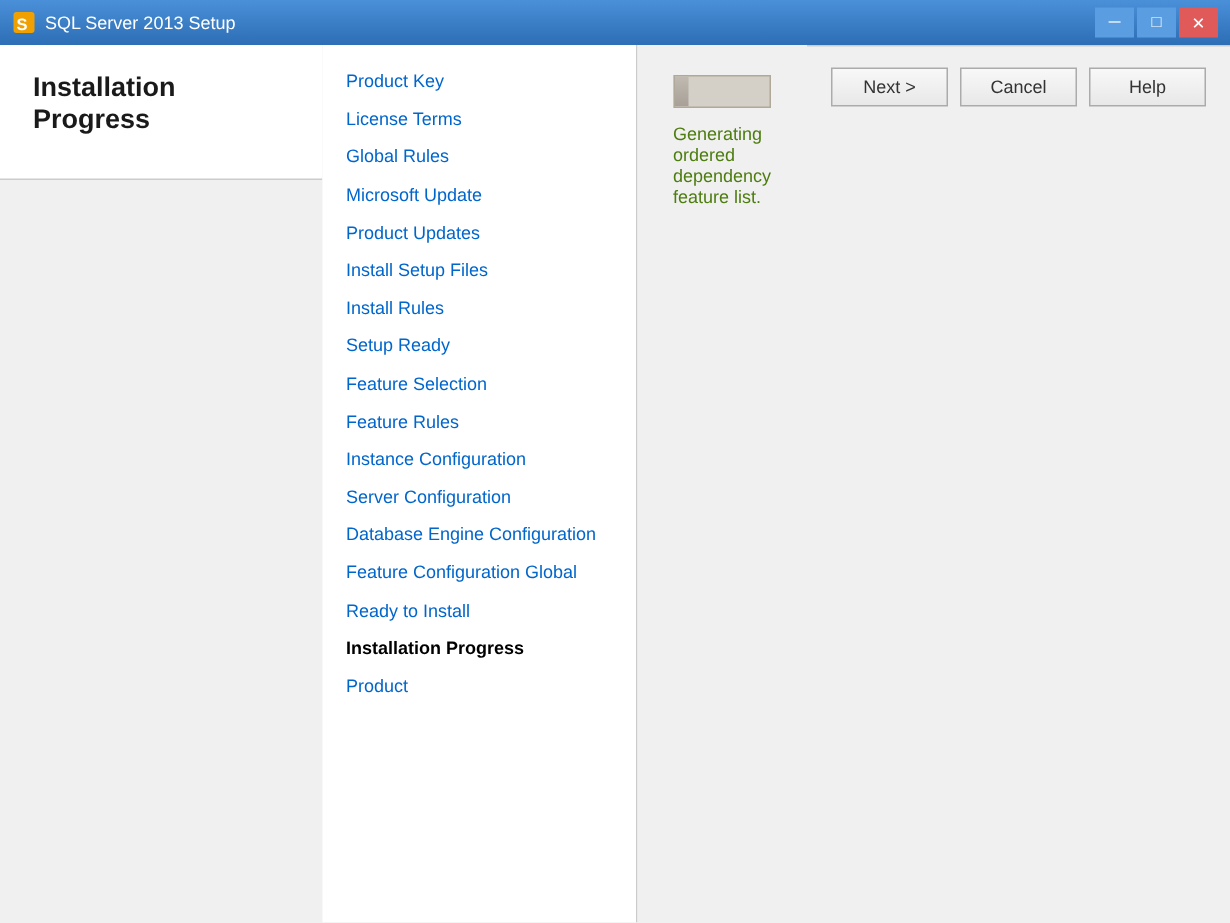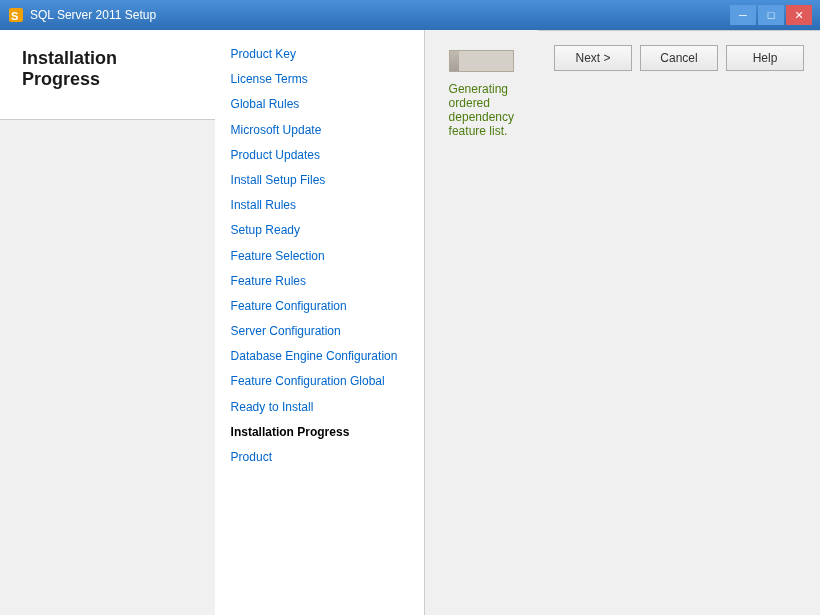--- a/index.html
+++ b/index.html
@@ -160,21 +160,21 @@
   </style>
 </head>
 <body>
 
 <div class="title-bar">
   <div class="title-bar-left">
     <svg class="title-bar-icon" viewBox="0 0 16 16">
       <rect x="1" y="1" width="14" height="14" rx="2" fill="#f0a000"></rect>
       <text x="3" y="13" font-size="11" fill="white" font-weight="bold">S</text>
     </svg>
-    <span class="title-bar-text">SQL Server 2011 Setup</span>
+    <span class="title-bar-text">SQL Server 2013 Setup</span>
   </div>
   <div class="title-bar-controls">
     <button class="title-btn title-btn-min">─</button>
     <button class="title-btn title-btn-max">□</button>
     <button class="title-btn title-btn-close">✕</button>
   </div>
 </div>
 
 <div class="main-container">
 
@@ -188,21 +188,21 @@
     <div class="sidebar-item normal">Product Key</div>
         <div class="sidebar-item normal">License Terms</div>
         <div class="sidebar-item normal">Global Rules</div>
         <div class="sidebar-item normal">Microsoft Update</div>
         <div class="sidebar-item normal">Product Updates</div>
         <div class="sidebar-item normal">Install Setup Files</div>
         <div class="sidebar-item normal">Install Rules</div>
         <div class="sidebar-item normal">Setup Ready</div>
         <div class="sidebar-item normal">Feature Selection</div>
         <div class="sidebar-item normal">Feature Rules</div>
-        <div class="sidebar-item normal">Feature Configuration</div>
+        <div class="sidebar-item normal">Instance Configuration</div>
         <div class="sidebar-item normal">Server Configuration</div>
         <div class="sidebar-item normal">Database Engine Configuration</div>
         <div class="sidebar-item normal">Feature Configuration Global</div>
         <div class="sidebar-item normal">Ready to Install</div>
         <div class="sidebar-item active">Installation Progress</div>
         <div class="sidebar-item normal">Product</div>
       </div>
 
     <div class="main-panel">
       <div class="progress-bar-container">

